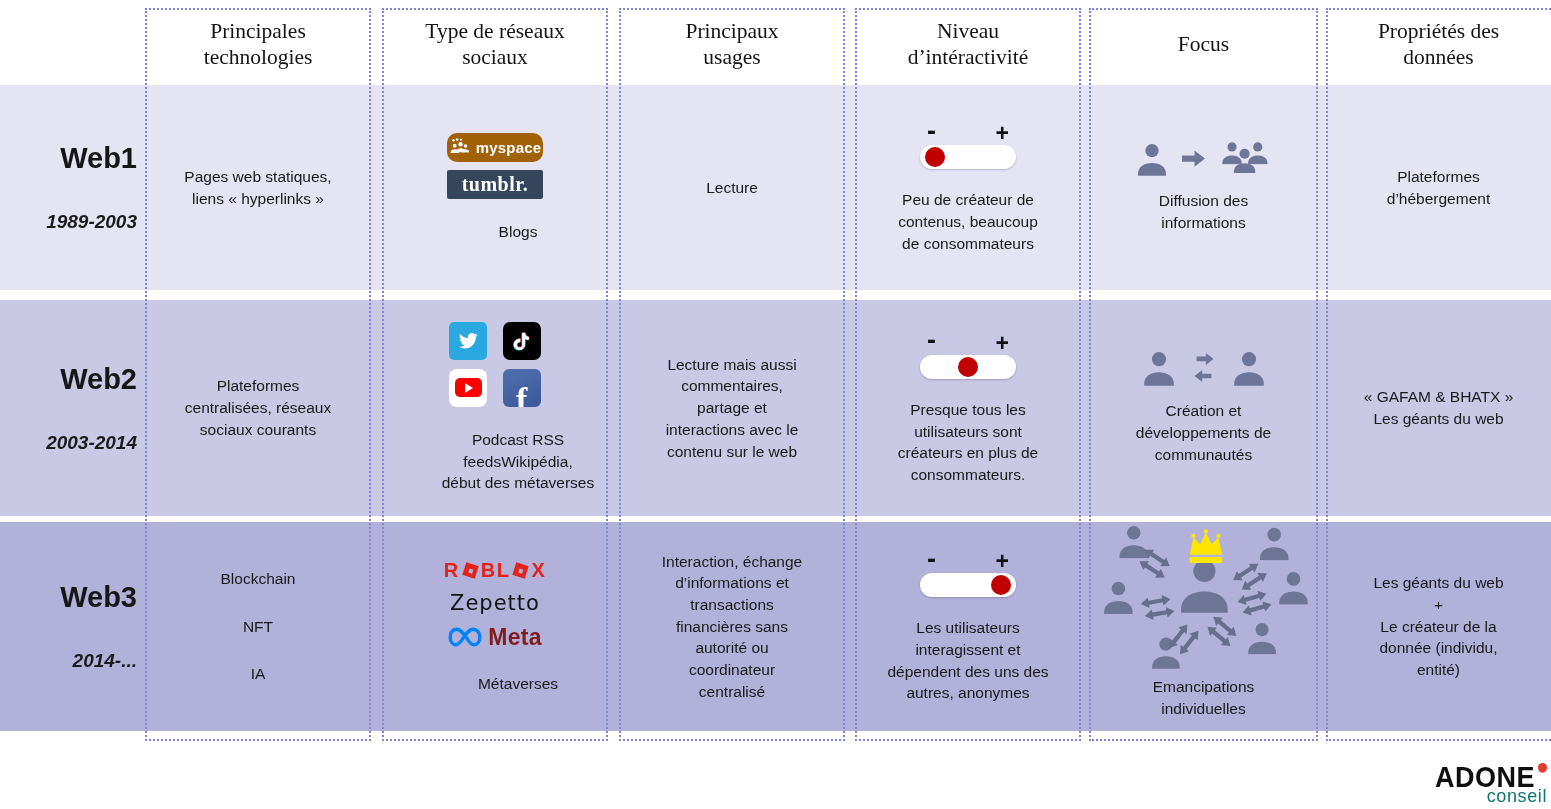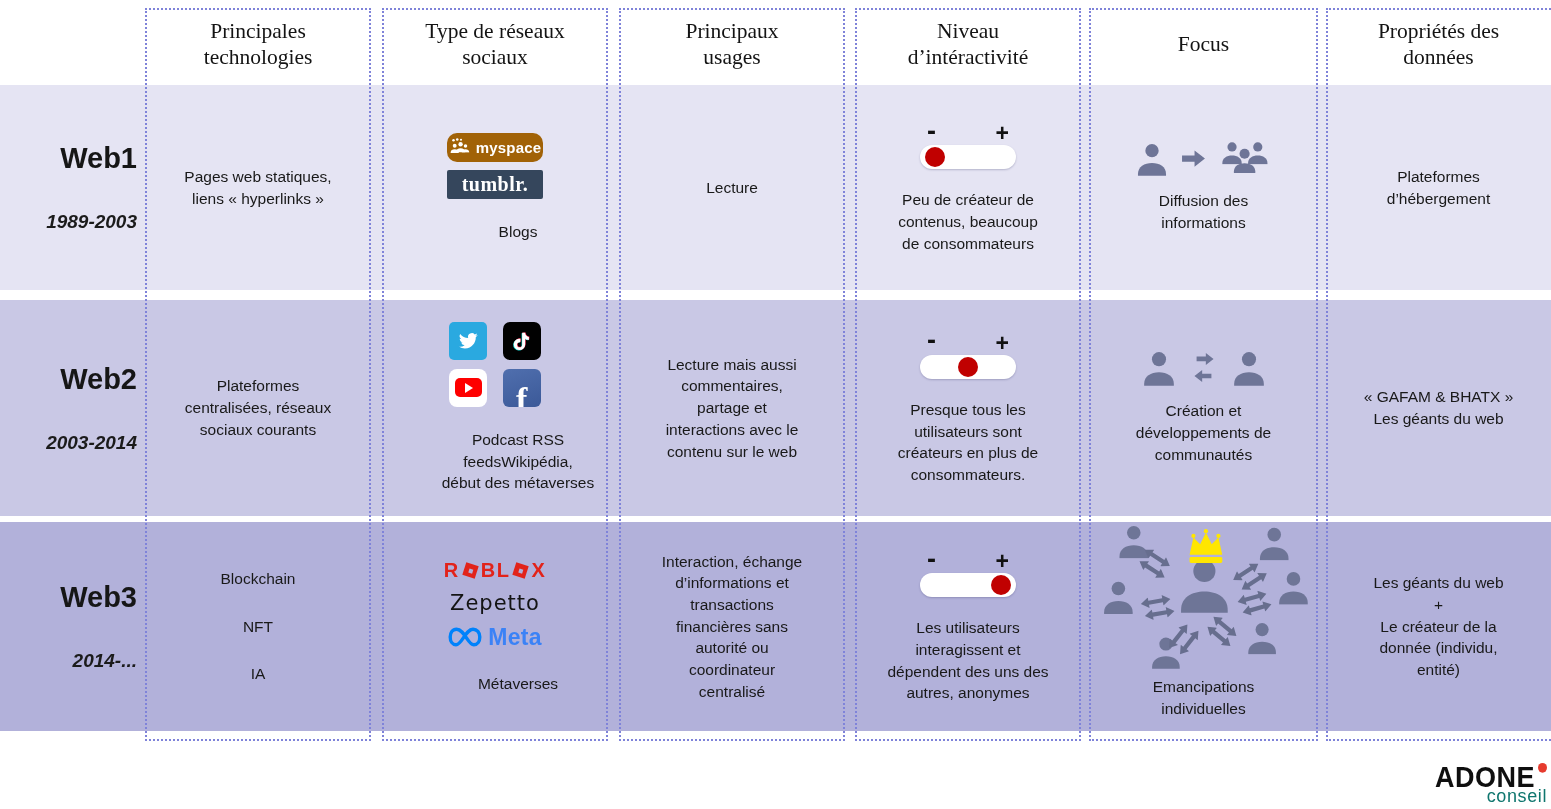--- a/index.html
+++ b/index.html
@@ -67,21 +67,21 @@
   .yt-btn{width:27px;height:19px;background:#fe0000;border-radius:5px;display:flex;align-items:center;justify-content:center;}
   .yt-tri{width:0;height:0;border-left:8px solid #fff;border-top:5px solid transparent;border-bottom:5px solid transparent;margin-left:2px;}
   .sn-facebook{background:linear-gradient(160deg,#506fae,#3b5998);border-radius:6px;position:relative;}
   .fb-f{color:#fff;font-family:"Liberation Serif",serif;font-weight:700;font-size:34px;position:absolute;bottom:-10px;left:13px;line-height:1;}
 
   .roblox-line{display:flex;align-items:center;gap:2px;font-size:20px;font-weight:800;color:#e2231a;letter-spacing:1.5px;}
   .rbx-sq{width:13px;height:13px;background:#e2231a;transform:rotate(18deg);display:flex;align-items:center;justify-content:center;margin:0 2px;}
   .rbx-hole{width:4px;height:4px;background:#b2b1da;}
   .zepetto-word{font-family:"DejaVu Sans",sans-serif;font-size:21px;font-weight:400;color:#141414;letter-spacing:1px;}
   .meta-line{display:flex;align-items:center;gap:6px;}
-  .meta-word{font-size:23px;font-weight:600;color:#3b82f6;letter-spacing:.3px;}
+  .meta-word{font-size:23px;font-weight:600;color:#7f1d1d;letter-spacing:.3px;}
   .web3-logo-stack{display:flex;flex-direction:column;align-items:center;gap:9px;}
 
   
   .adone{position:absolute;right:4px;bottom:4px;text-align:right;line-height:1;}
   .adone-top{font-size:27px;font-weight:800;color:#0f0f0f;letter-spacing:.5px;transform:scaleY(1.08);}
   .adone-dot{display:inline-block;width:9px;height:9px;border-radius:50%;background:#e63b2e;margin-left:3px;margin-bottom:13px;}
   .adone-sub{font-size:18px;color:#0f766e;margin-top:-4px;letter-spacing:.6px;}
 </style>
 </head>
 <body>

